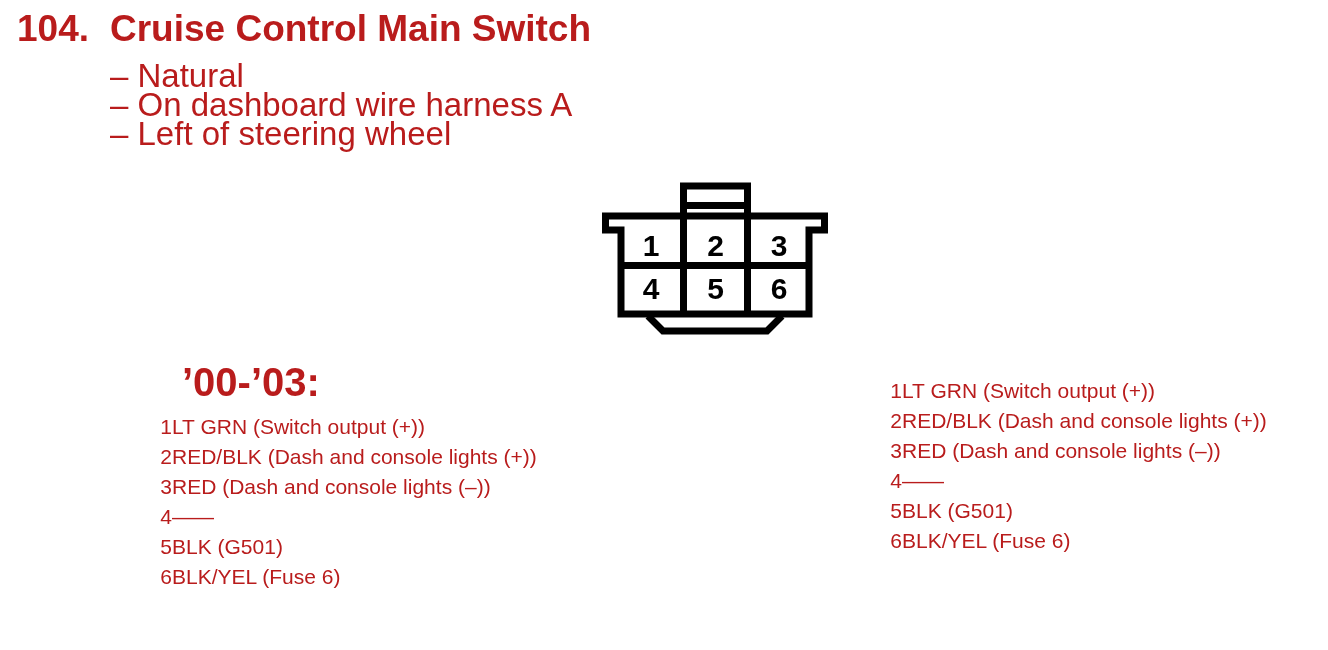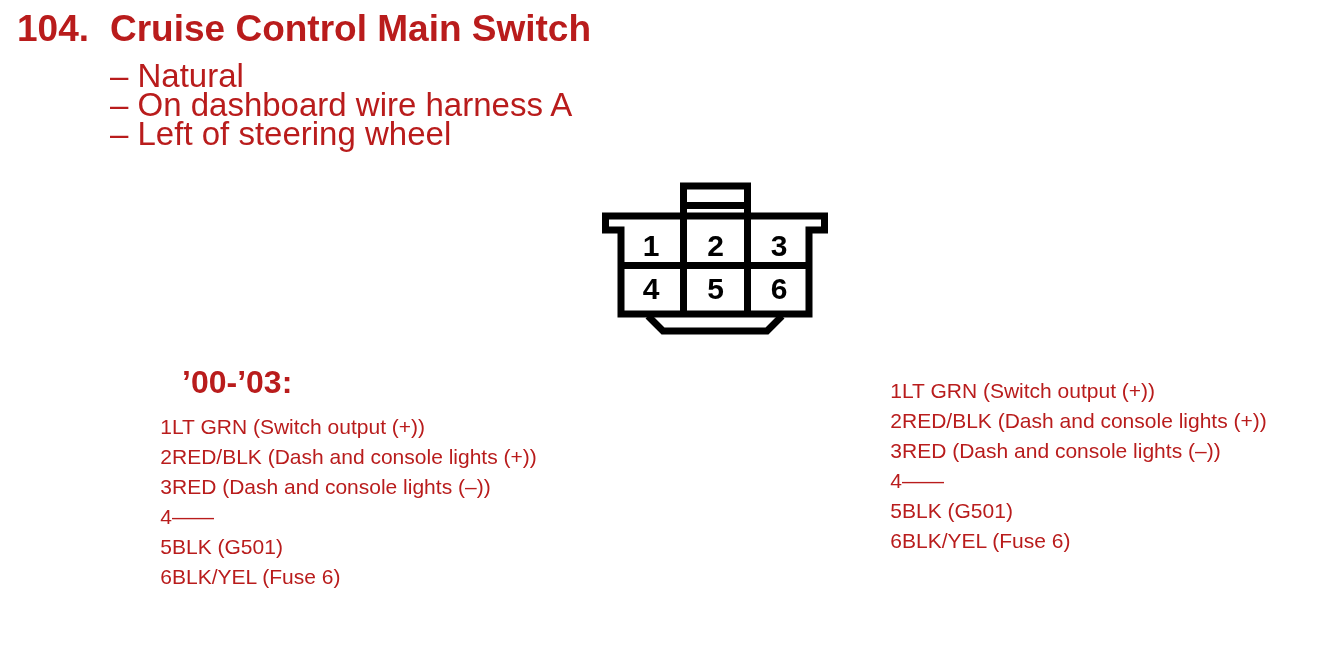--- a/index.html
+++ b/index.html
@@ -54,21 +54,21 @@
     font-weight: bold;
     fill: #000000;
   }
   .col {
     position: absolute;
     top: 364px;
   }
   .col-left { left: 158px; }
   .col-right { left: 888px; }
   .col-heading {
-    font-size: 32px;
+    font-size: 40px;
     font-weight: bold;
     line-height: 36px;
     margin-left: 24px;
     white-space: nowrap;
   }
   .pin-list {
     margin-top: 12px;
     font-size: 21px;
     line-height: 30px;
   }

